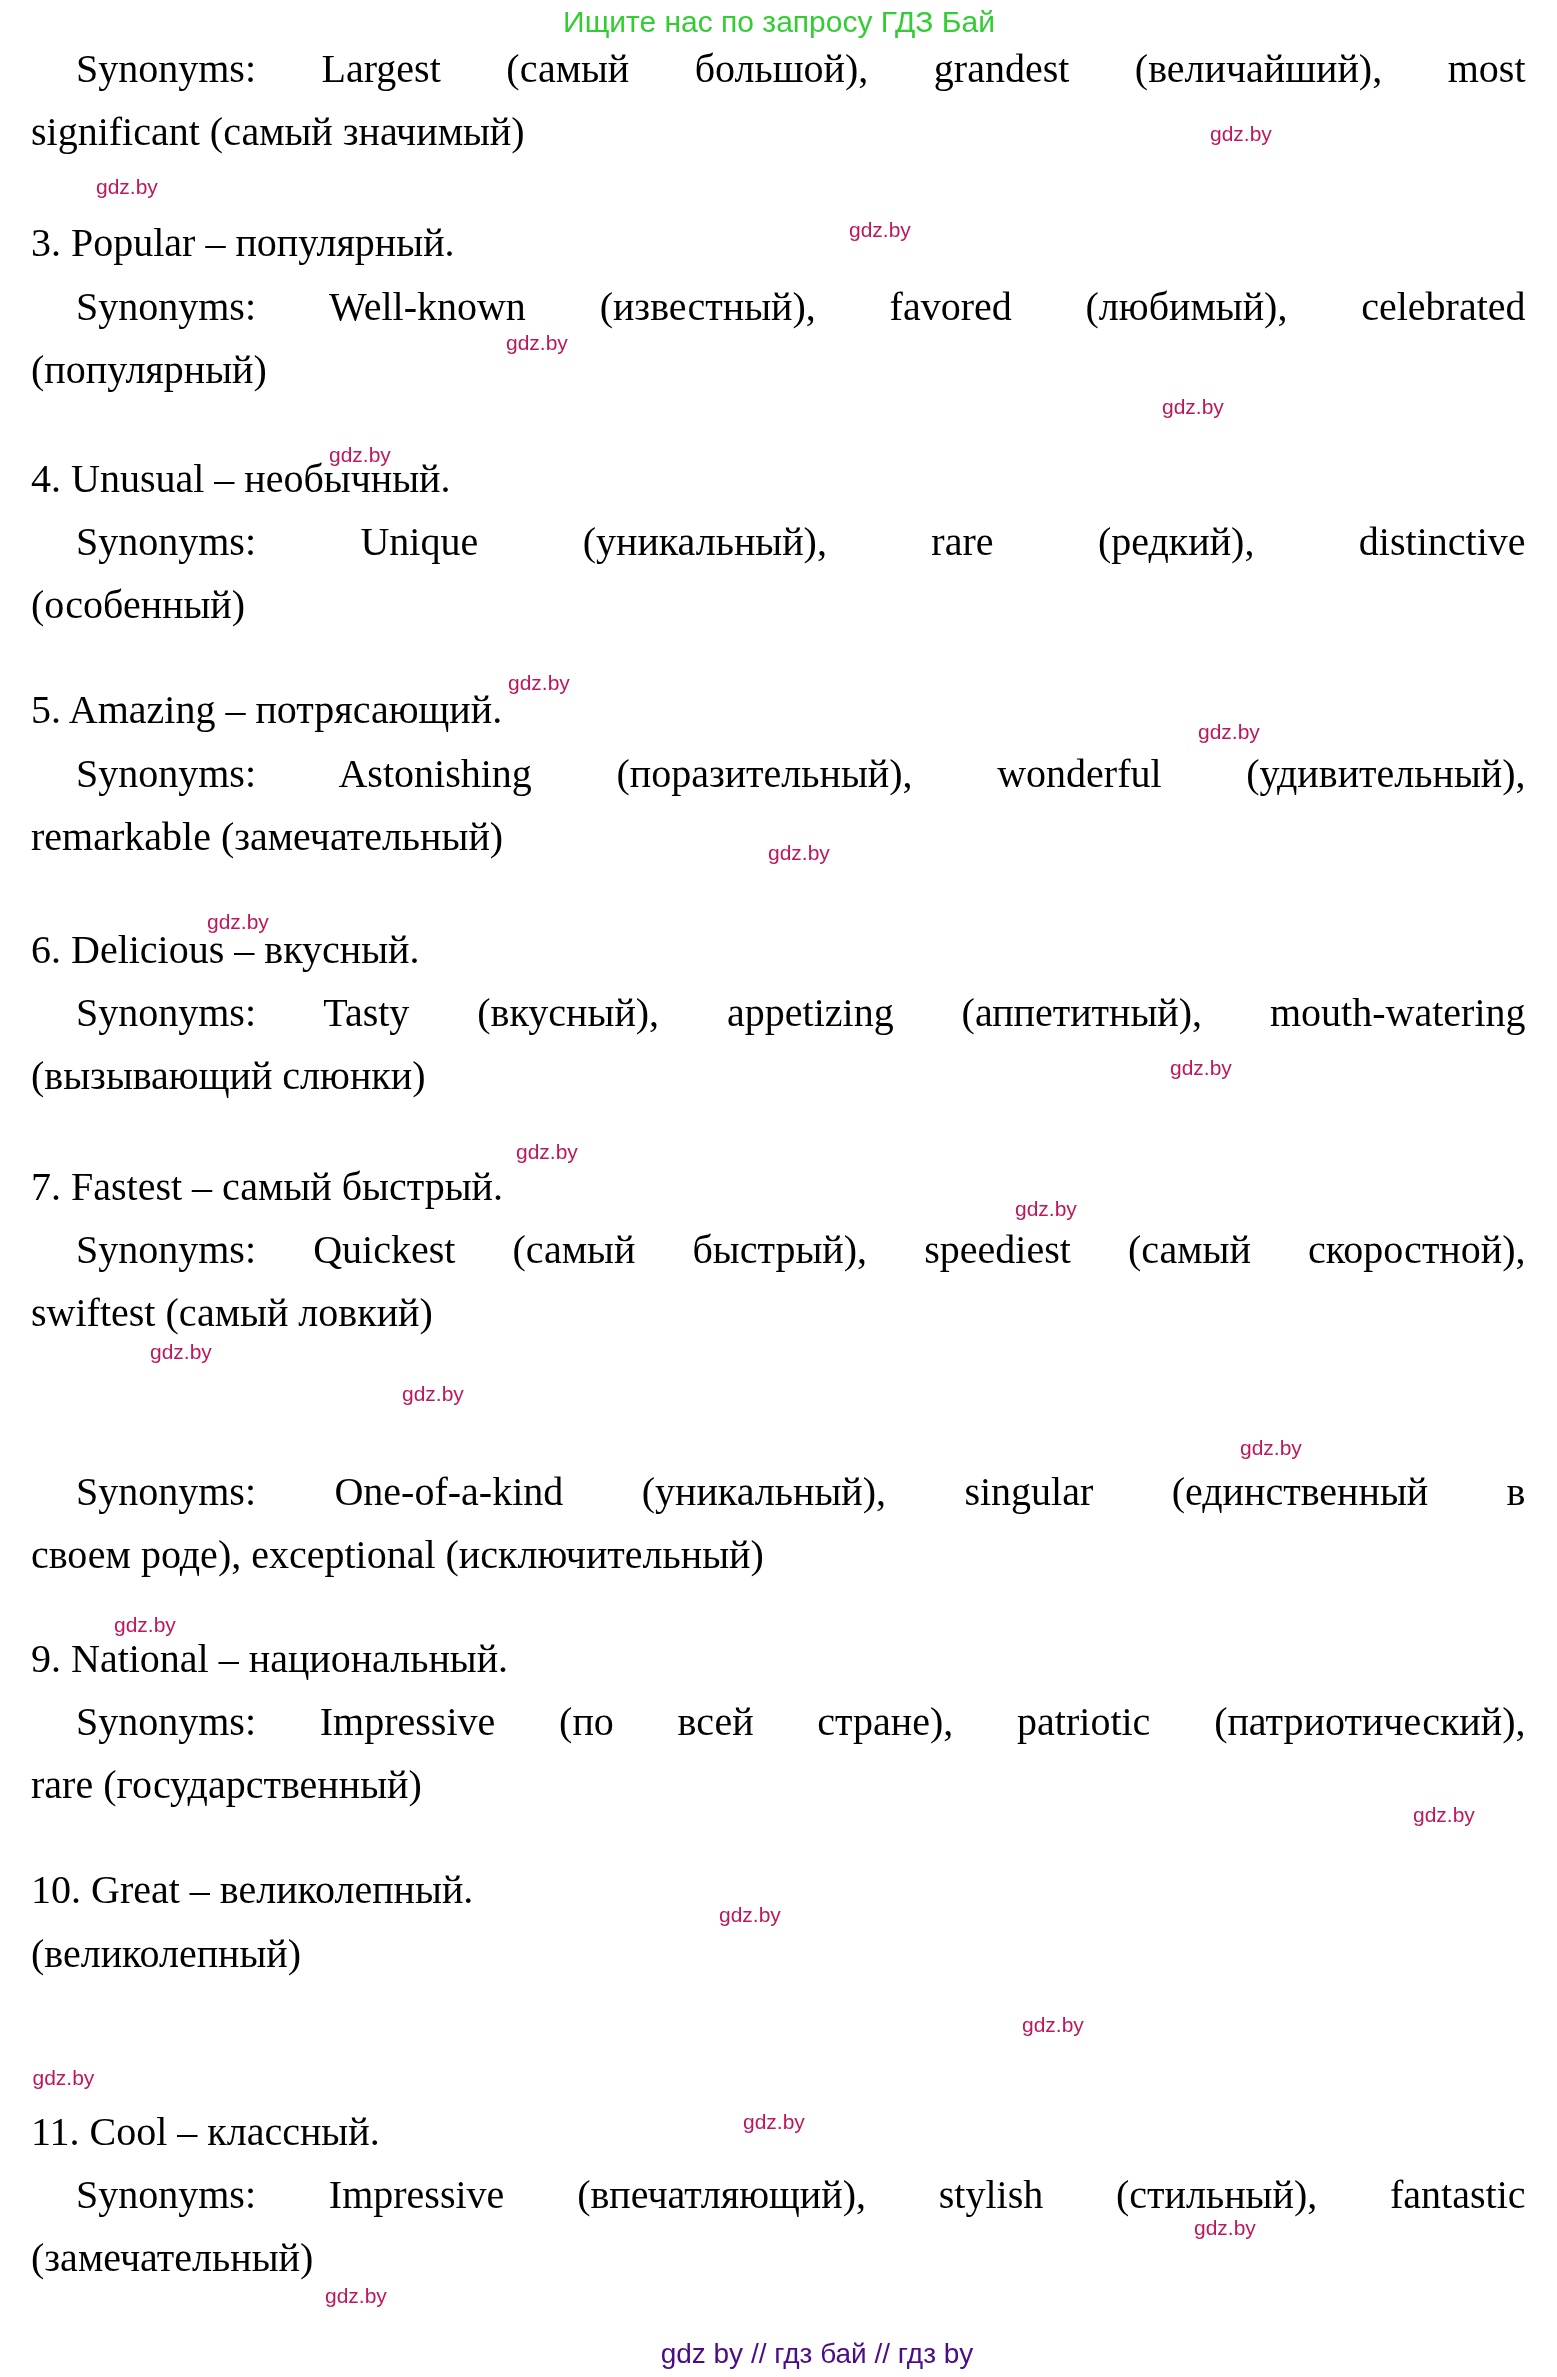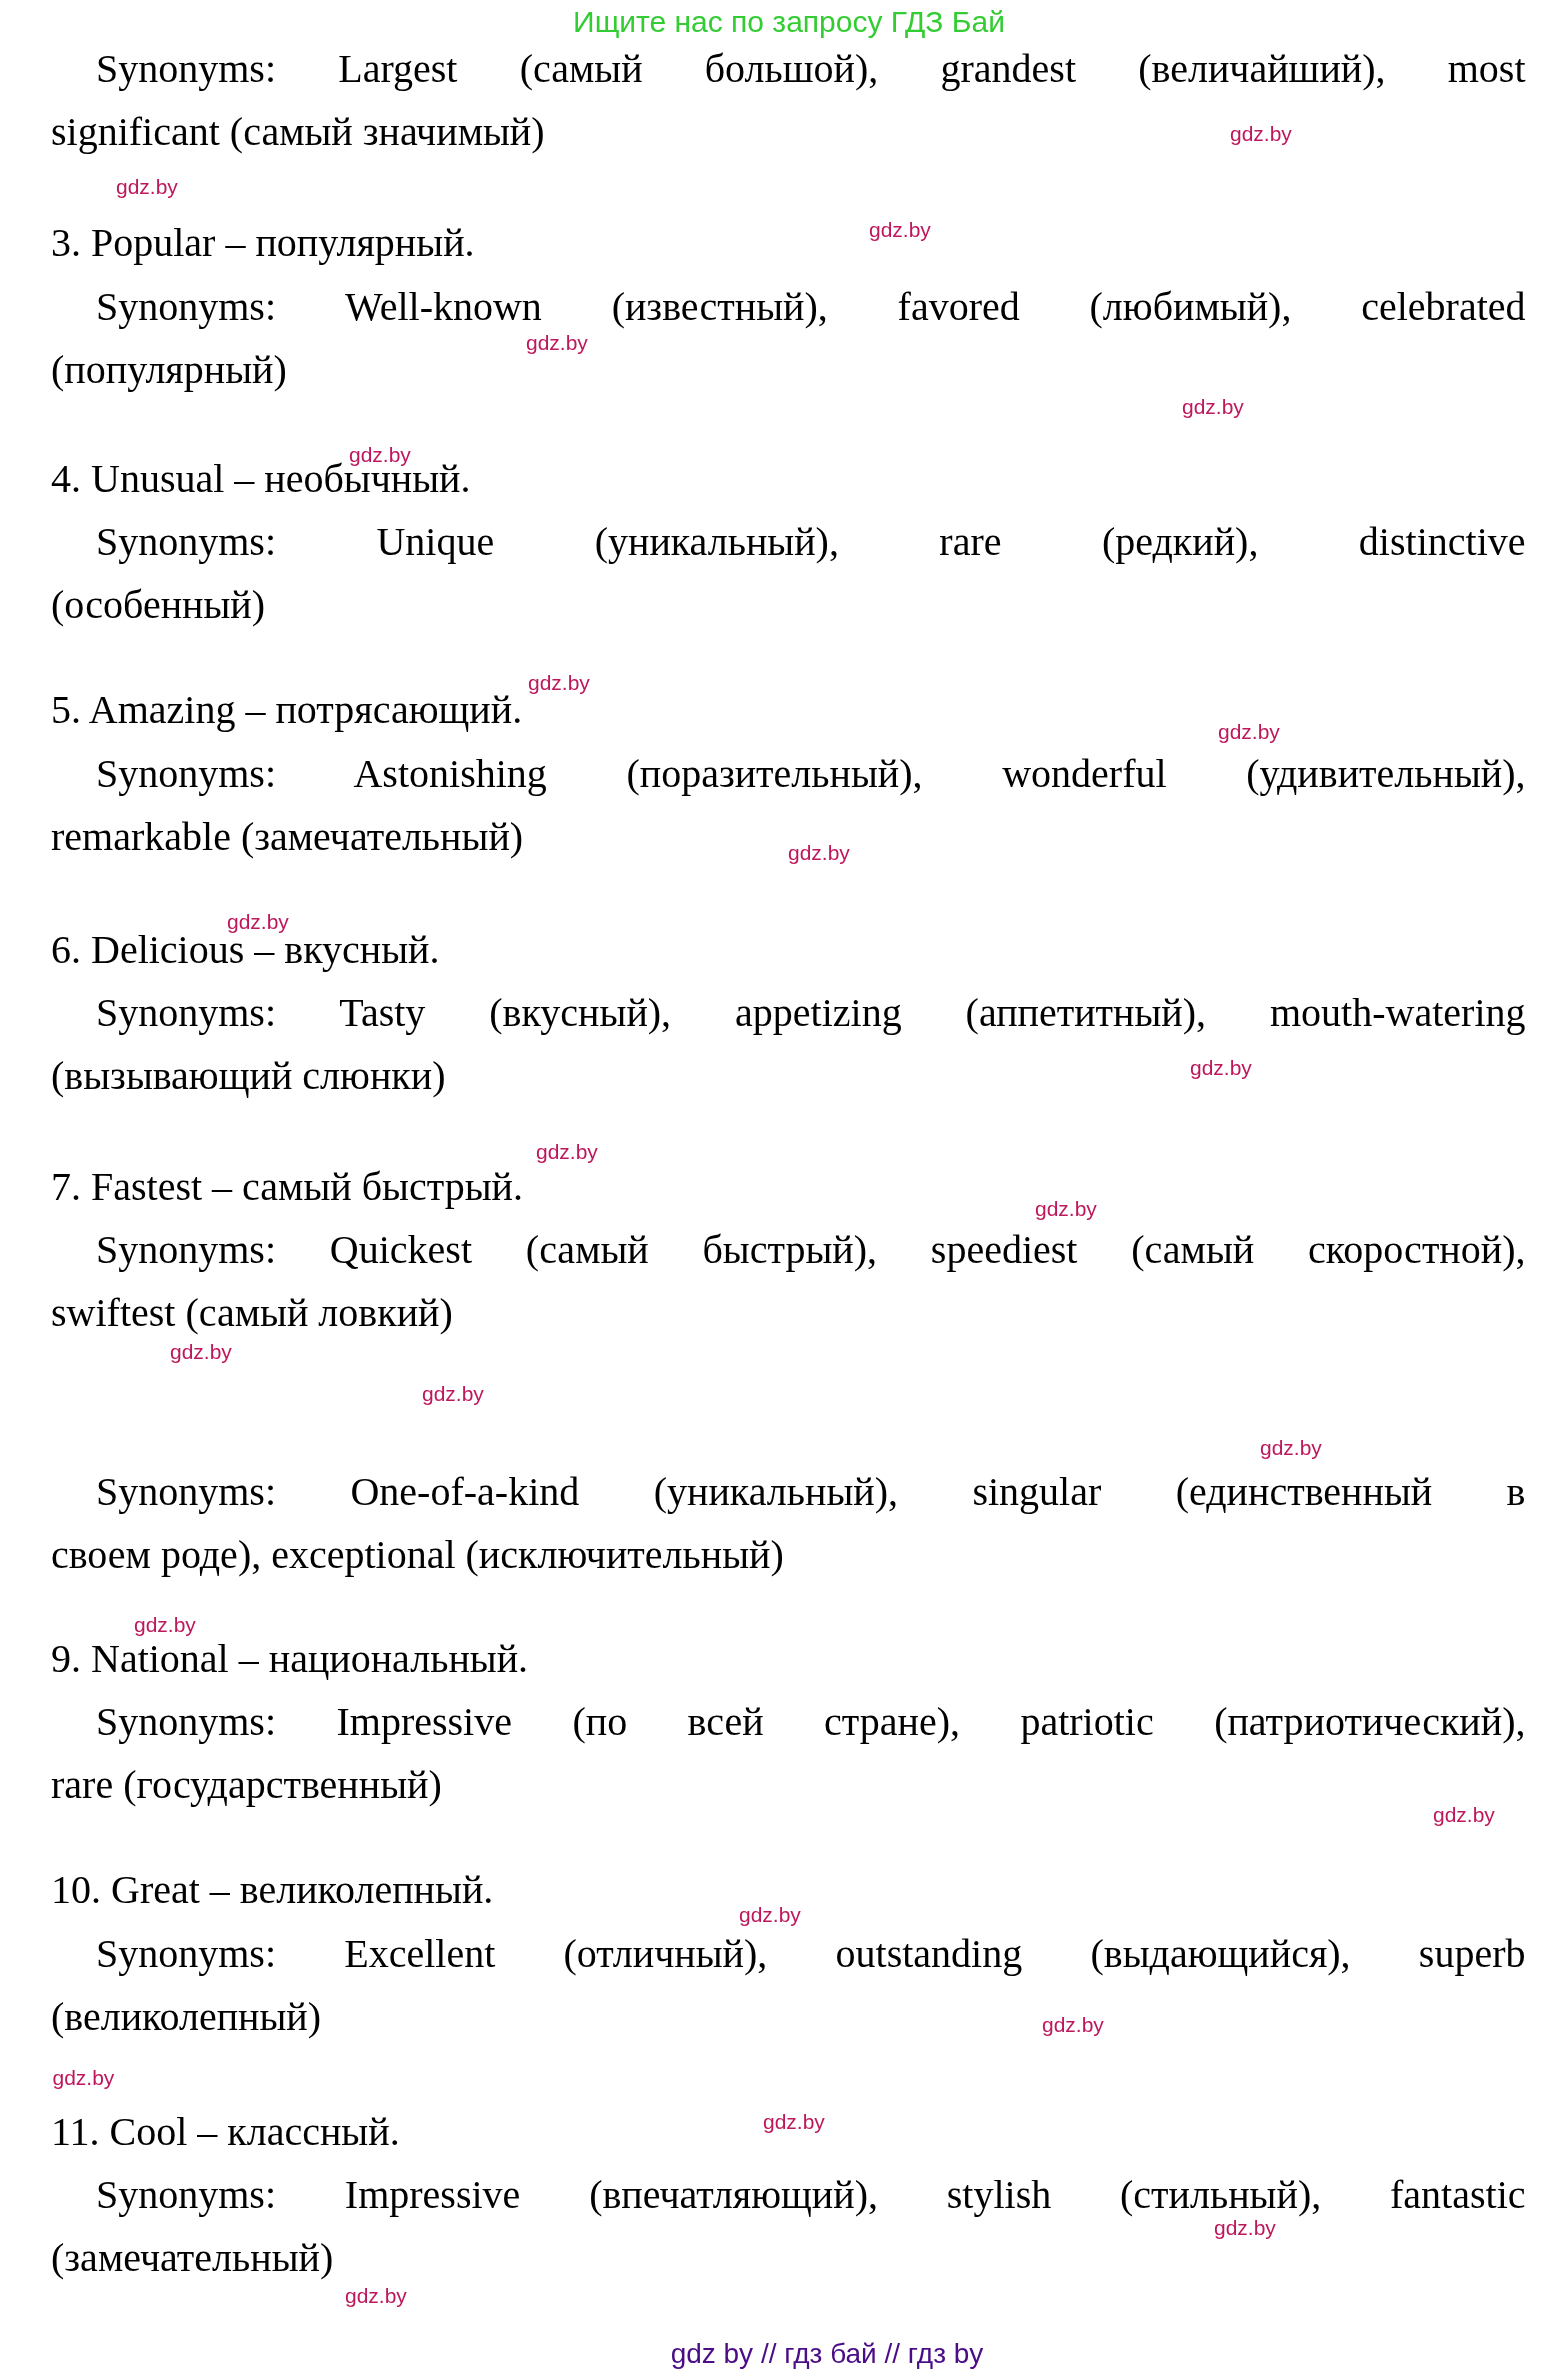--- a/index.html
+++ b/index.html
@@ -1,17 +1,17 @@
 <!DOCTYPE html>
 <html style="font-size:13px"><head>
 <meta charset="utf-8">
 <style>
   html,body{margin:0;padding:0;background:#ffffff;}
   body{width:1558px;height:2377px;position:relative;font-family:"Liberation Serif",serif;color:#000;}
-  .page{position:absolute;inset:0;overflow:hidden;margin-left:20px;}
+  .page{position:absolute;inset:0;overflow:hidden;}
   .banner{position:absolute;top:4.9px;left:0;width:100%;text-align:center;
           font-family:"Liberation Sans",sans-serif;font-size:30px;font-weight:400;}
   .heading{position:absolute;left:31px;right:32.5px;font-size:40px;line-height:63px;white-space:nowrap;}
   .para{position:absolute;left:31px;right:32.5px;}
   .jline{font-size:40px;line-height:63px;text-align:justify;text-align-last:justify;}
   .jline.indent{text-indent:45px;}
   .pline{font-size:40px;line-height:63px;text-align:left;}
   .wm{position:absolute;font-family:"Liberation Sans",sans-serif;font-size:21px;color:#be185d;white-space:nowrap;}
   .footer{position:absolute;top:2338px;left:0;width:100%;text-align:center;
           font-family:"Liberation Sans",sans-serif;font-size:28px;padding-left:38px;}
@@ -64,21 +64,20 @@
   </div>
 
   <div class="heading" style="top:1627px">9. National – национальный.</div>
   <div class="para" style="top:1690px">
     <div class="jline indent">Synonyms: Impressive (по всей стране), patriotic (патриотический),</div>
     <div class="pline">rare (государственный)</div>
   </div>
 
   <div class="heading" style="top:1858px">10. Great – великолепный.</div>
   <div class="para" style="top:1922px">
-    <div class="jline indent">Synonyms: Excellent (отличный), outstanding (выдающийся), superb</div>
     <div class="pline">(великолепный)</div>
   </div>
 
   <div class="heading" style="top:2100px">11. Cool – классный.</div>
   <div class="para" style="top:2163px">
     <div class="jline indent">Synonyms: Impressive (впечатляющий), stylish (стильный), fantastic</div>
     <div class="pline">(замечательный)</div>
   </div>
 
   <span class="wm" style="left:1210px;top:122px">gdz.by</span>

